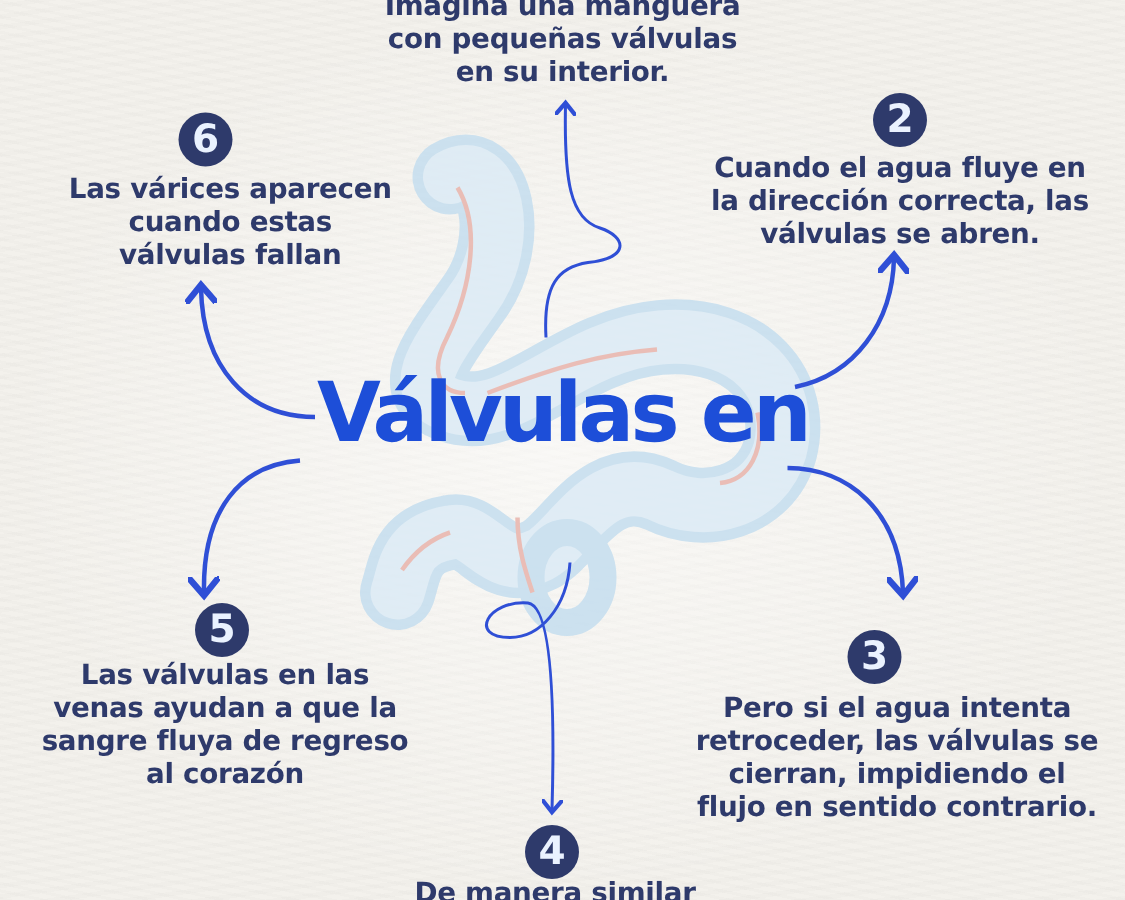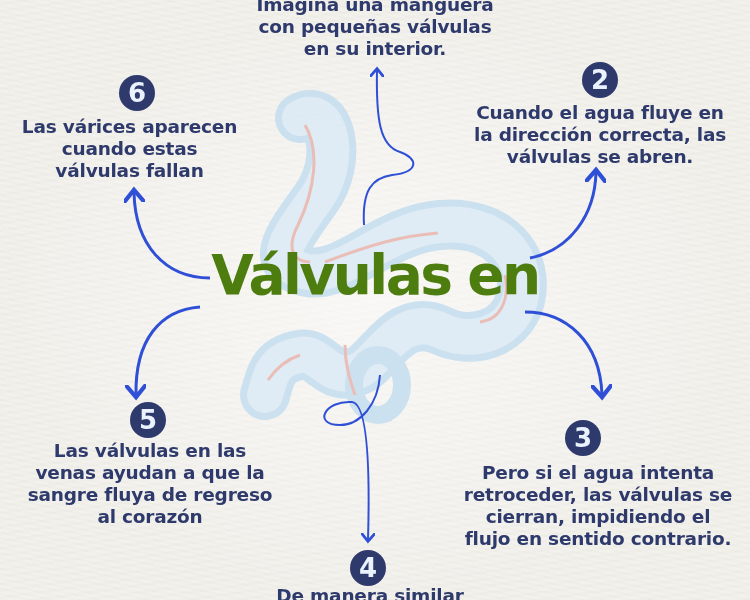--- a/index.html
+++ b/index.html
@@ -24,21 +24,21 @@
     font-weight:bold; font-size:26px; line-height:36px; text-align:center;
     font-family:"DejaVu Sans", sans-serif;
   }
   .note {
     position:absolute; text-align:center; font-size:18.5px; line-height:22px;
     color:#2e3a6b; font-family:"DejaVu Sans", sans-serif; font-weight:600;
     letter-spacing:-0.2px; white-space:pre-line;
   }
   .title {
     position:absolute; left:170px; top:248px; width:410px; text-align:center;
-    font-size:55px; line-height:54px; font-weight:bold; color:#4d7c0f;
+    font-size:55px; line-height:54px; font-weight:bold; color:#1d4ed8;
     letter-spacing:-2.5px; font-family:"DejaVu Sans", sans-serif;
   }
 </style>
 </head>
 <body>
 
 <div class="paper"></div>
 
 <svg class="illus" viewBox="0 0 750 600">
   <defs>
@@ -90,15 +90,15 @@
 <div class="badge" style="left:350px; top:550px;">4</div>
 <div class="note" style="left:240px; top:585px; width:260px;">De manera similar</div>
 
 <div class="badge" style="left:130px; top:402px;">5</div>
 <div class="note" style="left:15px; top:440px; width:270px;">Las válvulas en las
 venas ayudan a que la
 sangre fluya de regreso
 al corazón</div>
 
 <div class="badge" style="left:119px; top:75px;">6</div>
-<div class="note" style="left:2px; top:116px; width:255px;">Las várices aparecen
+<div class="note" style="left:26px; top:116px; width:255px;">Las várices aparecen
 cuando estas
 válvulas fallan</div>
 
 </body></html>

